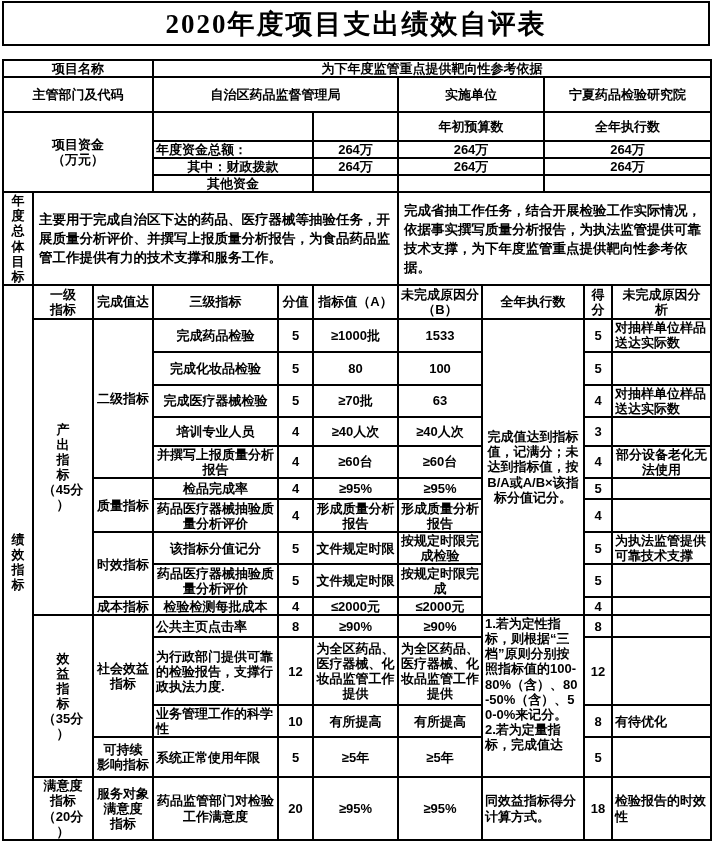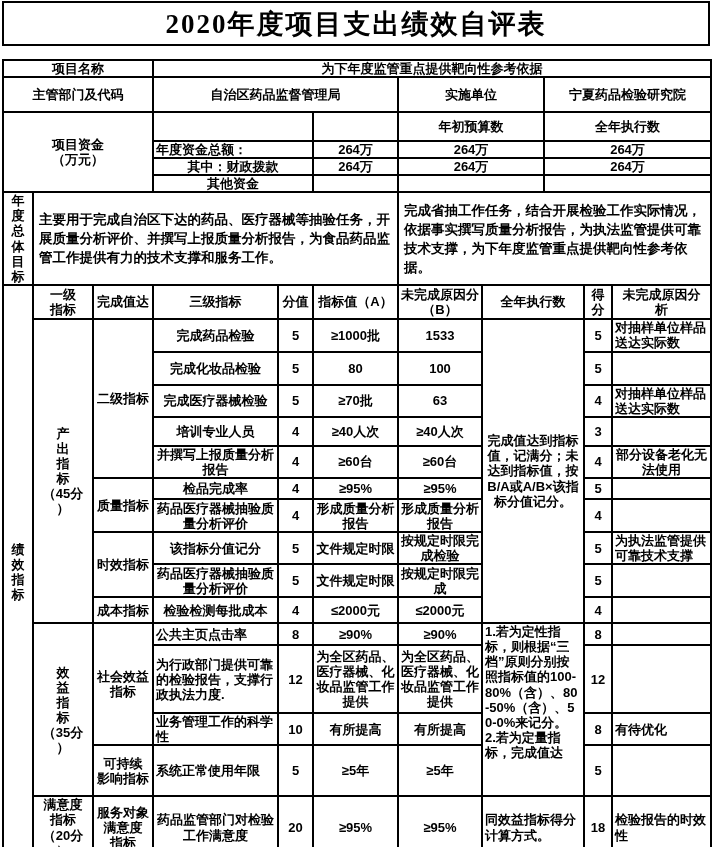--- a/index.html
+++ b/index.html
@@ -196,21 +196,21 @@
 
     <tr style="height:33px">
       <td>药品医疗器械抽验质量分析评价</td>
       <td>5</td>
       <td>文件规定时限</td>
       <td>按规定时限完成</td>
       <td>5</td>
       <td class="left"></td>
     </tr>
 
-    <tr style="height:26px">
+    <tr style="height:18px">
       <td>成本指标</td>
       <td>检验检测每批成本</td>
       <td>4</td>
       <td>≤2000元</td>
       <td>≤2000元</td>
       <td>4</td>
       <td class="left"></td>
     </tr>
 
     <tr style="height:22px">
@@ -243,21 +243,21 @@
 
     <tr style="height:26px">
       <td class="left">业务管理工作的科学性</td>
       <td>10</td>
       <td>有所提高</td>
       <td>有所提高</td>
       <td>8</td>
       <td class="left">有待优化</td>
     </tr>
 
-    <tr style="height:51px">
+    <tr style="height:40px">
       <td>可持续
 影响指标</td>
       <td class="left">系统正常使用年限</td>
       <td>5</td>
       <td>≥5年</td>
       <td>≥5年</td>
       <td>5</td>
       <td class="left"></td>
     </tr>
 

